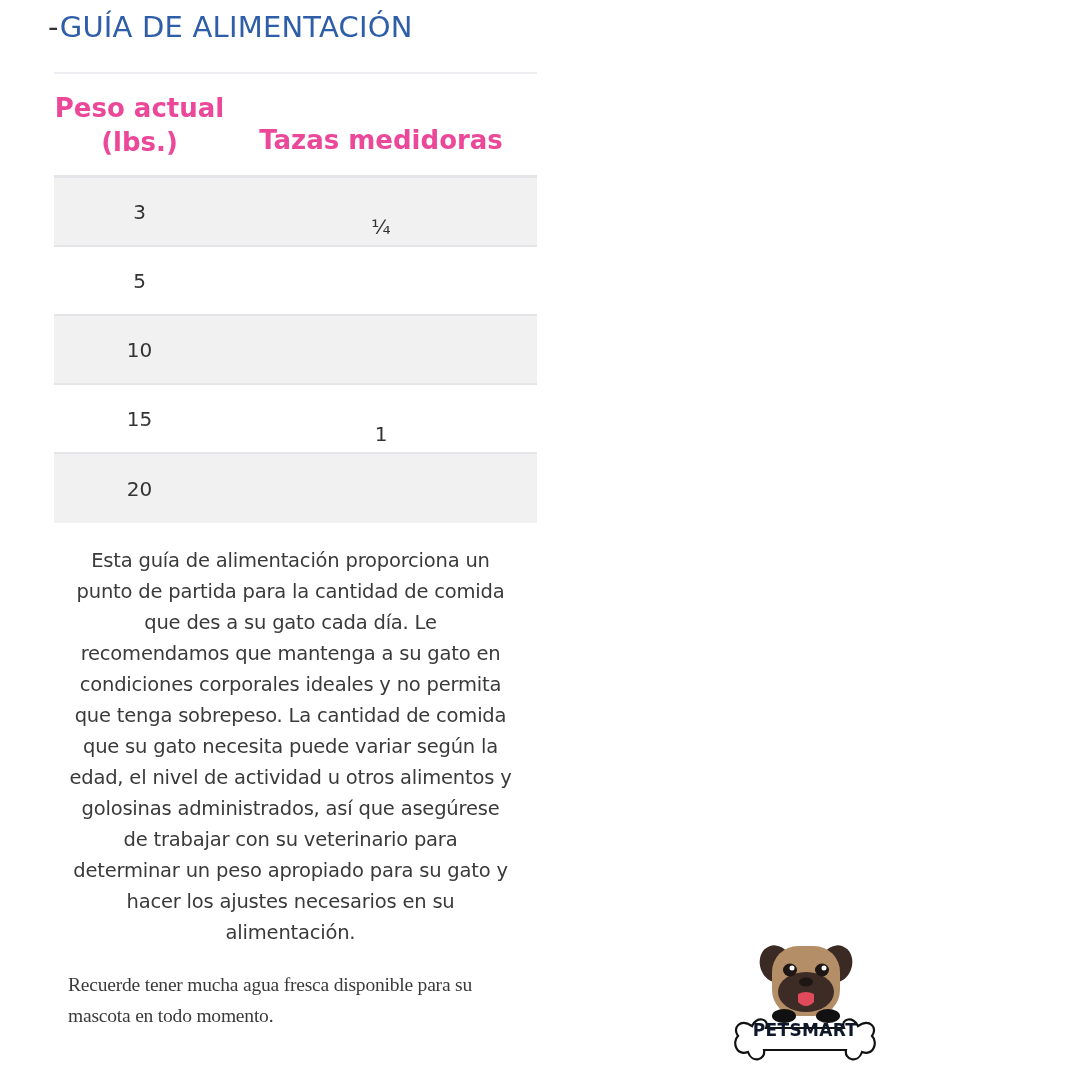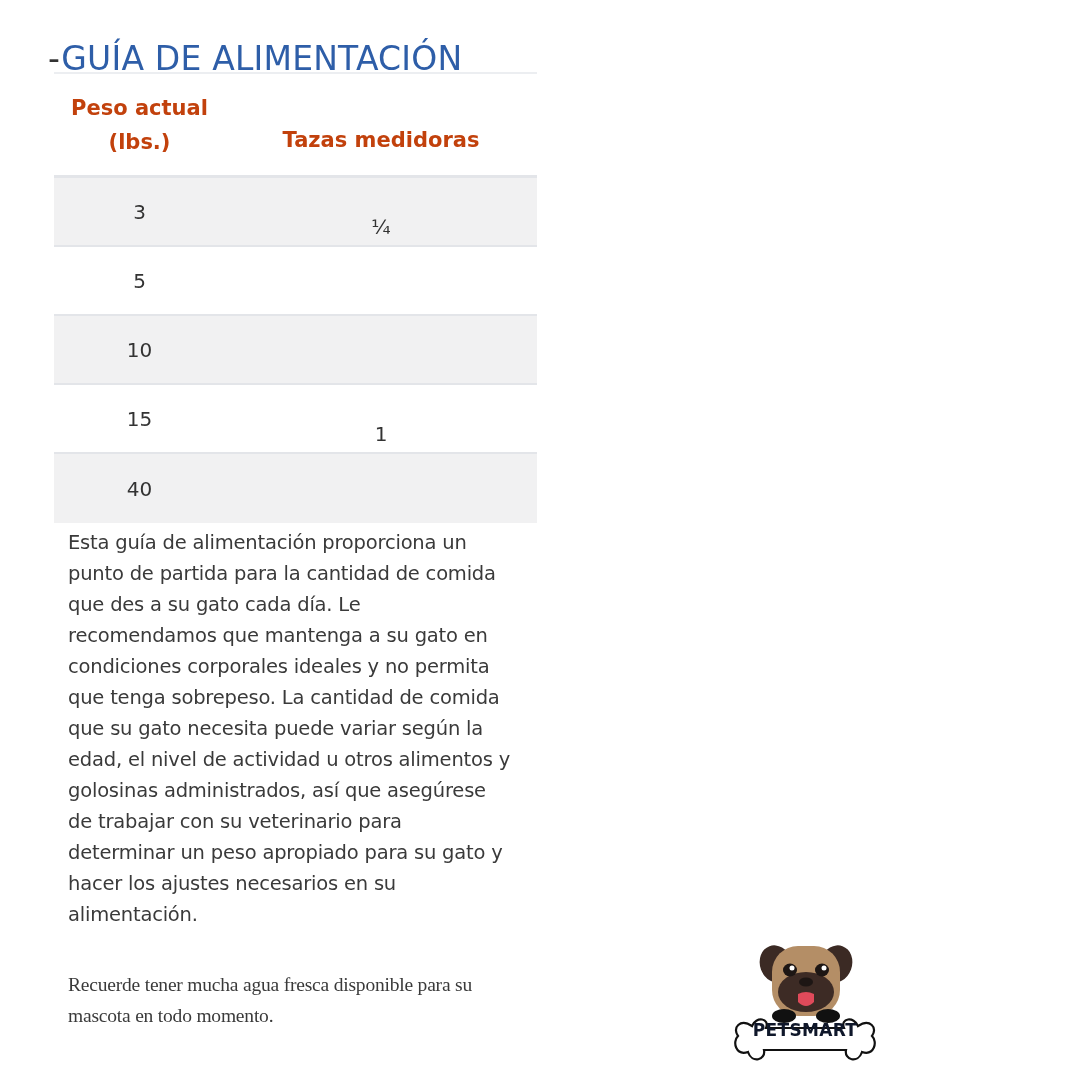--- a/index.html
+++ b/index.html
@@ -7,38 +7,37 @@
       width: 1080px; height: 1080px;
       background: #ffffff;
       overflow: hidden;
       font-family: "Liberation Sans", "DejaVu Sans", sans-serif;
       color: #333333;
     }
     .page { position: relative; width: 1080px; height: 1080px; }
 
     .title {
       position: absolute; left: 48px; top: 10px;
-      font-size: 33px; font-weight: 400; letter-spacing: 0.2px;
+      font-size: 29px; font-weight: 400; letter-spacing: 0.2px;
       color: #2e5ea8; line-height: 34px;
       font-family: "DejaVu Sans", sans-serif;
-      margin-top: 32px;
     }
     .title .dash { color: #333333; }
 
     .table {
       position: absolute; left: 54px; top: 72px; width: 483px;
       border-top: 2px solid #eceef1;
     }
     .thead {
       display: flex; height: 104px; align-items: center;
       border-bottom: 3px solid #e3e5e9;
     }
     .th {
-      font-weight: 700; font-size: 21px; line-height: 34px;
-      color: #c2410c; text-align: center;
+      font-weight: 700; font-size: 26px; line-height: 34px;
+      color: #ec4899; text-align: center;
       font-family: "DejaVu Sans", sans-serif;
     }
     .col1 { width: 171px; text-align: center; }
     .col2 { width: 312px; text-align: center; margin-top: 30px; }
     .tr {
       display: flex; height: 69px; align-items: center;
       border-bottom: 2px solid #e3e5e9;
     }
     .tr.shaded { background: #f1f1f2; }
     .tr:last-child { border-bottom: none; }
@@ -46,21 +45,21 @@
       font-size: 20px; color: #333;
       font-family: "DejaVu Sans", sans-serif;
     }
 
     .body-text {
       position: absolute; left: 68px; width: 445px;
       font-size: 19.5px; line-height: 31px; color: #3a3a3a;
       font-family: "DejaVu Sans", sans-serif;
       letter-spacing: -0.2px;
     }
-    .p1 { top: 527px; }
+    .p1 { top: 545px; text-align: center; }
     .p2 { top: 969px; font-family: Liberation Serif, serif; }
 
     .logo {
       position: absolute; left: 732px; top: 940px; width: 146px; height: 124px;
     }
     .logo-text {
       position: absolute; left: 0; top: 80px; width: 146px;
       text-align: center; font-weight: 700; font-size: 17px;
       color: #0f172a; letter-spacing: 0.3px;
       font-family: "DejaVu Sans", sans-serif;
@@ -92,21 +91,21 @@
       <div class="td col1">5</div>
     </div>
     <div class="tr shaded">
       <div class="td col1">10</div>
     </div>
     <div class="tr">
       <div class="td col1">15</div>
       <div class="td col2">1</div>
     </div>
     <div class="tr shaded">
-      <div class="td col1">40</div>
+      <div class="td col1">20</div>
     </div>
   </div>
 
   <p class="body-text p1">Esta guía de alimentación proporciona un punto de partida para la cantidad de comida que des a su gato cada día. Le recomendamos que mantenga a su gato en condiciones corporales ideales y no permita que tenga sobrepeso. La cantidad de comida que su gato necesita puede variar según la edad, el nivel de actividad u otros alimentos y golosinas administrados, así que asegúrese de trabajar con su veterinario para determinar un peso apropiado para su gato y hacer los ajustes necesarios en su alimentación.</p>
   <p class="body-text p2">Recuerde tener mucha agua fresca disponible para su mascota en todo momento.</p>
 
   <div class="logo">
     <svg width="146" height="124" viewBox="0 0 146 124">
 
       <path d="M20 66 C8 58, 0 68, 6 76 C0 82, 4 96, 16 92 C20 104, 34 100, 32 90 L114 90 C112 100, 126 104, 130 92 C142 96, 146 82, 140 76 C146 68, 138 58, 126 66 C122 56, 108 58, 112 68 L34 68 C38 58, 24 56, 20 66 Z" transform="translate(0,20) scale(1,1)" fill="#ffffff" stroke="#111" stroke-width="2.2"></path>

